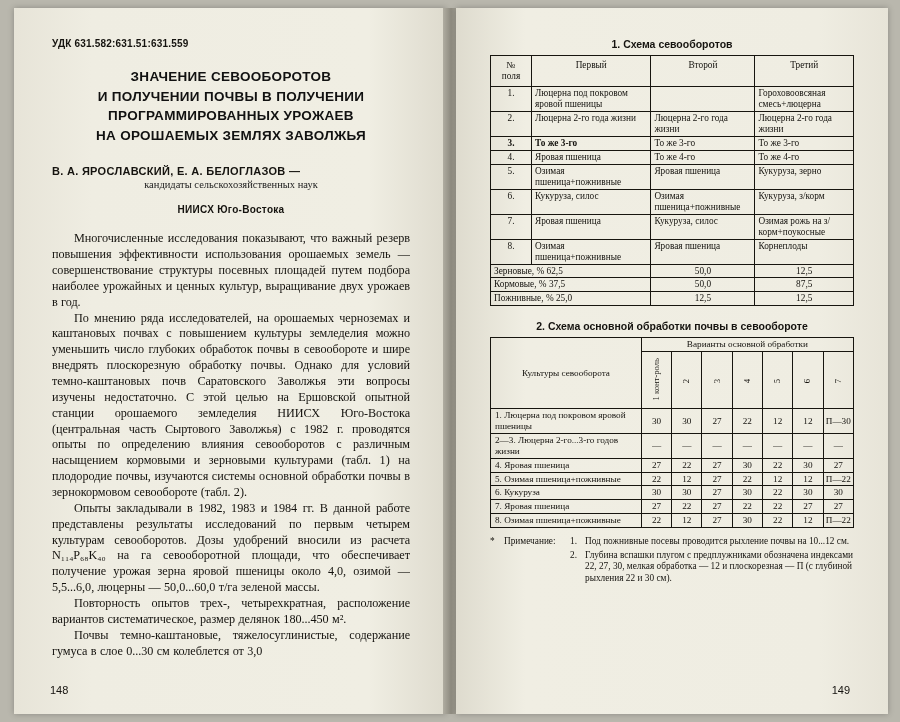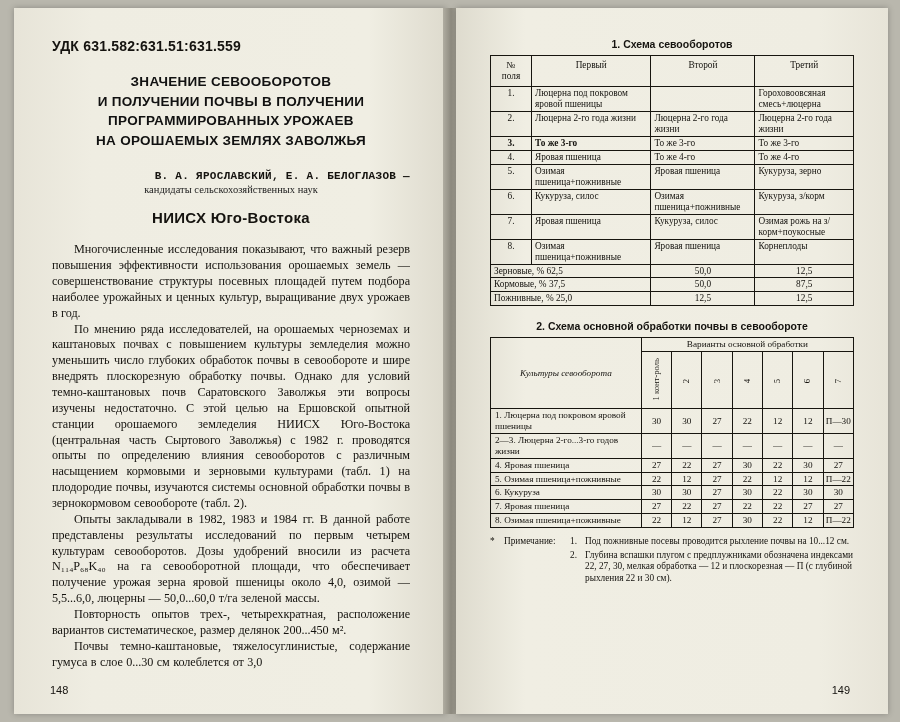--- a/index.html
+++ b/index.html
@@ -50,57 +50,57 @@
     top: 30px;
     width: 358px;
   }
   .inner-right {
     position: absolute;
     left: 34px;
     top: 30px;
     width: 364px;
   }
   .udk {
-    font-size: 14px;
+    font-size: 10px;
     letter-spacing: 0.2px;
     color: #15130f;
     margin-bottom: 18px;
     font-family: "Liberation Sans", sans-serif;
     font-weight: bold;
   }
   .title {
     text-align: center;
     font-family: "Liberation Sans", sans-serif;
     font-weight: bold;
     font-size: 13.5px;
     line-height: 1.45;
     letter-spacing: 0.3px;
     color: #111;
     margin: 0 6px 20px 6px;
   }
   .authors {
-    text-align: right;
-    font-family: Liberation Mono, monospace;
+    text-align: left;
+    font-family: Liberation Sans, sans-serif;
     font-weight: bold;
     font-size: 11px;
     letter-spacing: 0.3px;
     color: #15130f;
   }
   .authors-sub {
     text-align: center;
     font-size: 10.5px;
     color: #222;
     margin-top: 2px;
     font-family: "Liberation Serif", serif;
   }
   .org {
     text-align: center;
     font-family: "Liberation Sans", sans-serif;
     font-weight: bold;
-    font-size: 15px;
+    font-size: 10px;
     letter-spacing: 0.3px;
     margin-top: 14px;
     margin-bottom: 16px;
     color: #15130f;
   }
   p.body {
     margin: 0;
     text-indent: 22px;
     text-align: justify;
     font-size: 12.2px;
@@ -158,21 +158,20 @@
   table.t2 td, table.t2 th {
     border: 1px solid #17150f;
     padding: 1px 2px;
     vertical-align: middle;
     line-height: 1.18;
   }
   table.t2 .culthead {
     width: 152px;
     text-align: center;
     vertical-align: middle;
-    font-style: italic;
   }
   table.t2 .vhead {
     width: 27px;
     text-align: center;
     height: 54px;
     position: relative;
   }
   .vert {
     writing-mode: vertical-rl;
     transform: rotate(180deg);
@@ -217,21 +216,21 @@
         <div>НА ОРОШАЕМЫХ ЗЕМЛЯХ ЗАВОЛЖЬЯ</div>
       </div>
 
       <div class="authors">В. А. ЯРОСЛАВСКИЙ, Е. А. БЕЛОГЛАЗОВ —</div>
       <div class="authors-sub">кандидаты сельскохозяйственных наук</div>
       <div class="org">НИИСХ Юго-Востока</div>
 
       <p class="body">Многочисленные исследования показывают, что важный резерв повышения эффективности использования орошаемых земель — совершенствование структуры посевных площадей путем подбора наиболее урожайных и ценных культур, выращивание двух урожаев в год.</p>
       <p class="body">По мнению ряда исследователей, на орошаемых черноземах и каштановых почвах с повышением культуры земледелия можно уменьшить число глубоких обработок почвы в севообороте и шире внедрять плоскорезную обработку почвы. Однако для условий темно-каштановых почв Саратовского Заволжья эти вопросы изучены недостаточно. С этой целью на Ершовской опытной станции орошаемого земледелия НИИСХ Юго-Востока (центральная часть Сыртового Заволжья) с 1982 г. проводятся опыты по определению влияния севооборотов с различным насыщением кормовыми и зерновыми культурами (табл. 1) на плодородие почвы, изучаются системы основной обработки почвы в зернокормовом севообороте (табл. 2).</p>
       <p class="body">Опыты закладывали в 1982, 1983 и 1984 гг. В данной работе представлены результаты исследований по первым четырем культурам севооборотов. Дозы удобрений вносили из расчета N₁₁₄P₆₈K₄₀ на га севооборотной площади, что обеспечивает получение урожая зерна яровой пшеницы около 4,0, озимой — 5,5...6,0, люцерны — 50,0...60,0 т/га зеленой массы.</p>
-      <p class="body">Повторность опытов трех-, четырехкратная, расположение вариантов систематическое, размер делянок 200...450 м².</p>
+      <p class="body">Повторность опытов трех-, четырехкратная, расположение вариантов систематическое, размер делянок 180...450 м².</p>
       <p class="body">Почвы темно-каштановые, тяжелосуглинистые, содержание гумуса в слое 0...30 см колеблется от 3,0</p>
 
     </div>
     <div class="folio folio-left">148</div>
   </div>
 
   <div class="gutter"></div>
 
   <div class="page page-right">
     <div class="inner-right">

